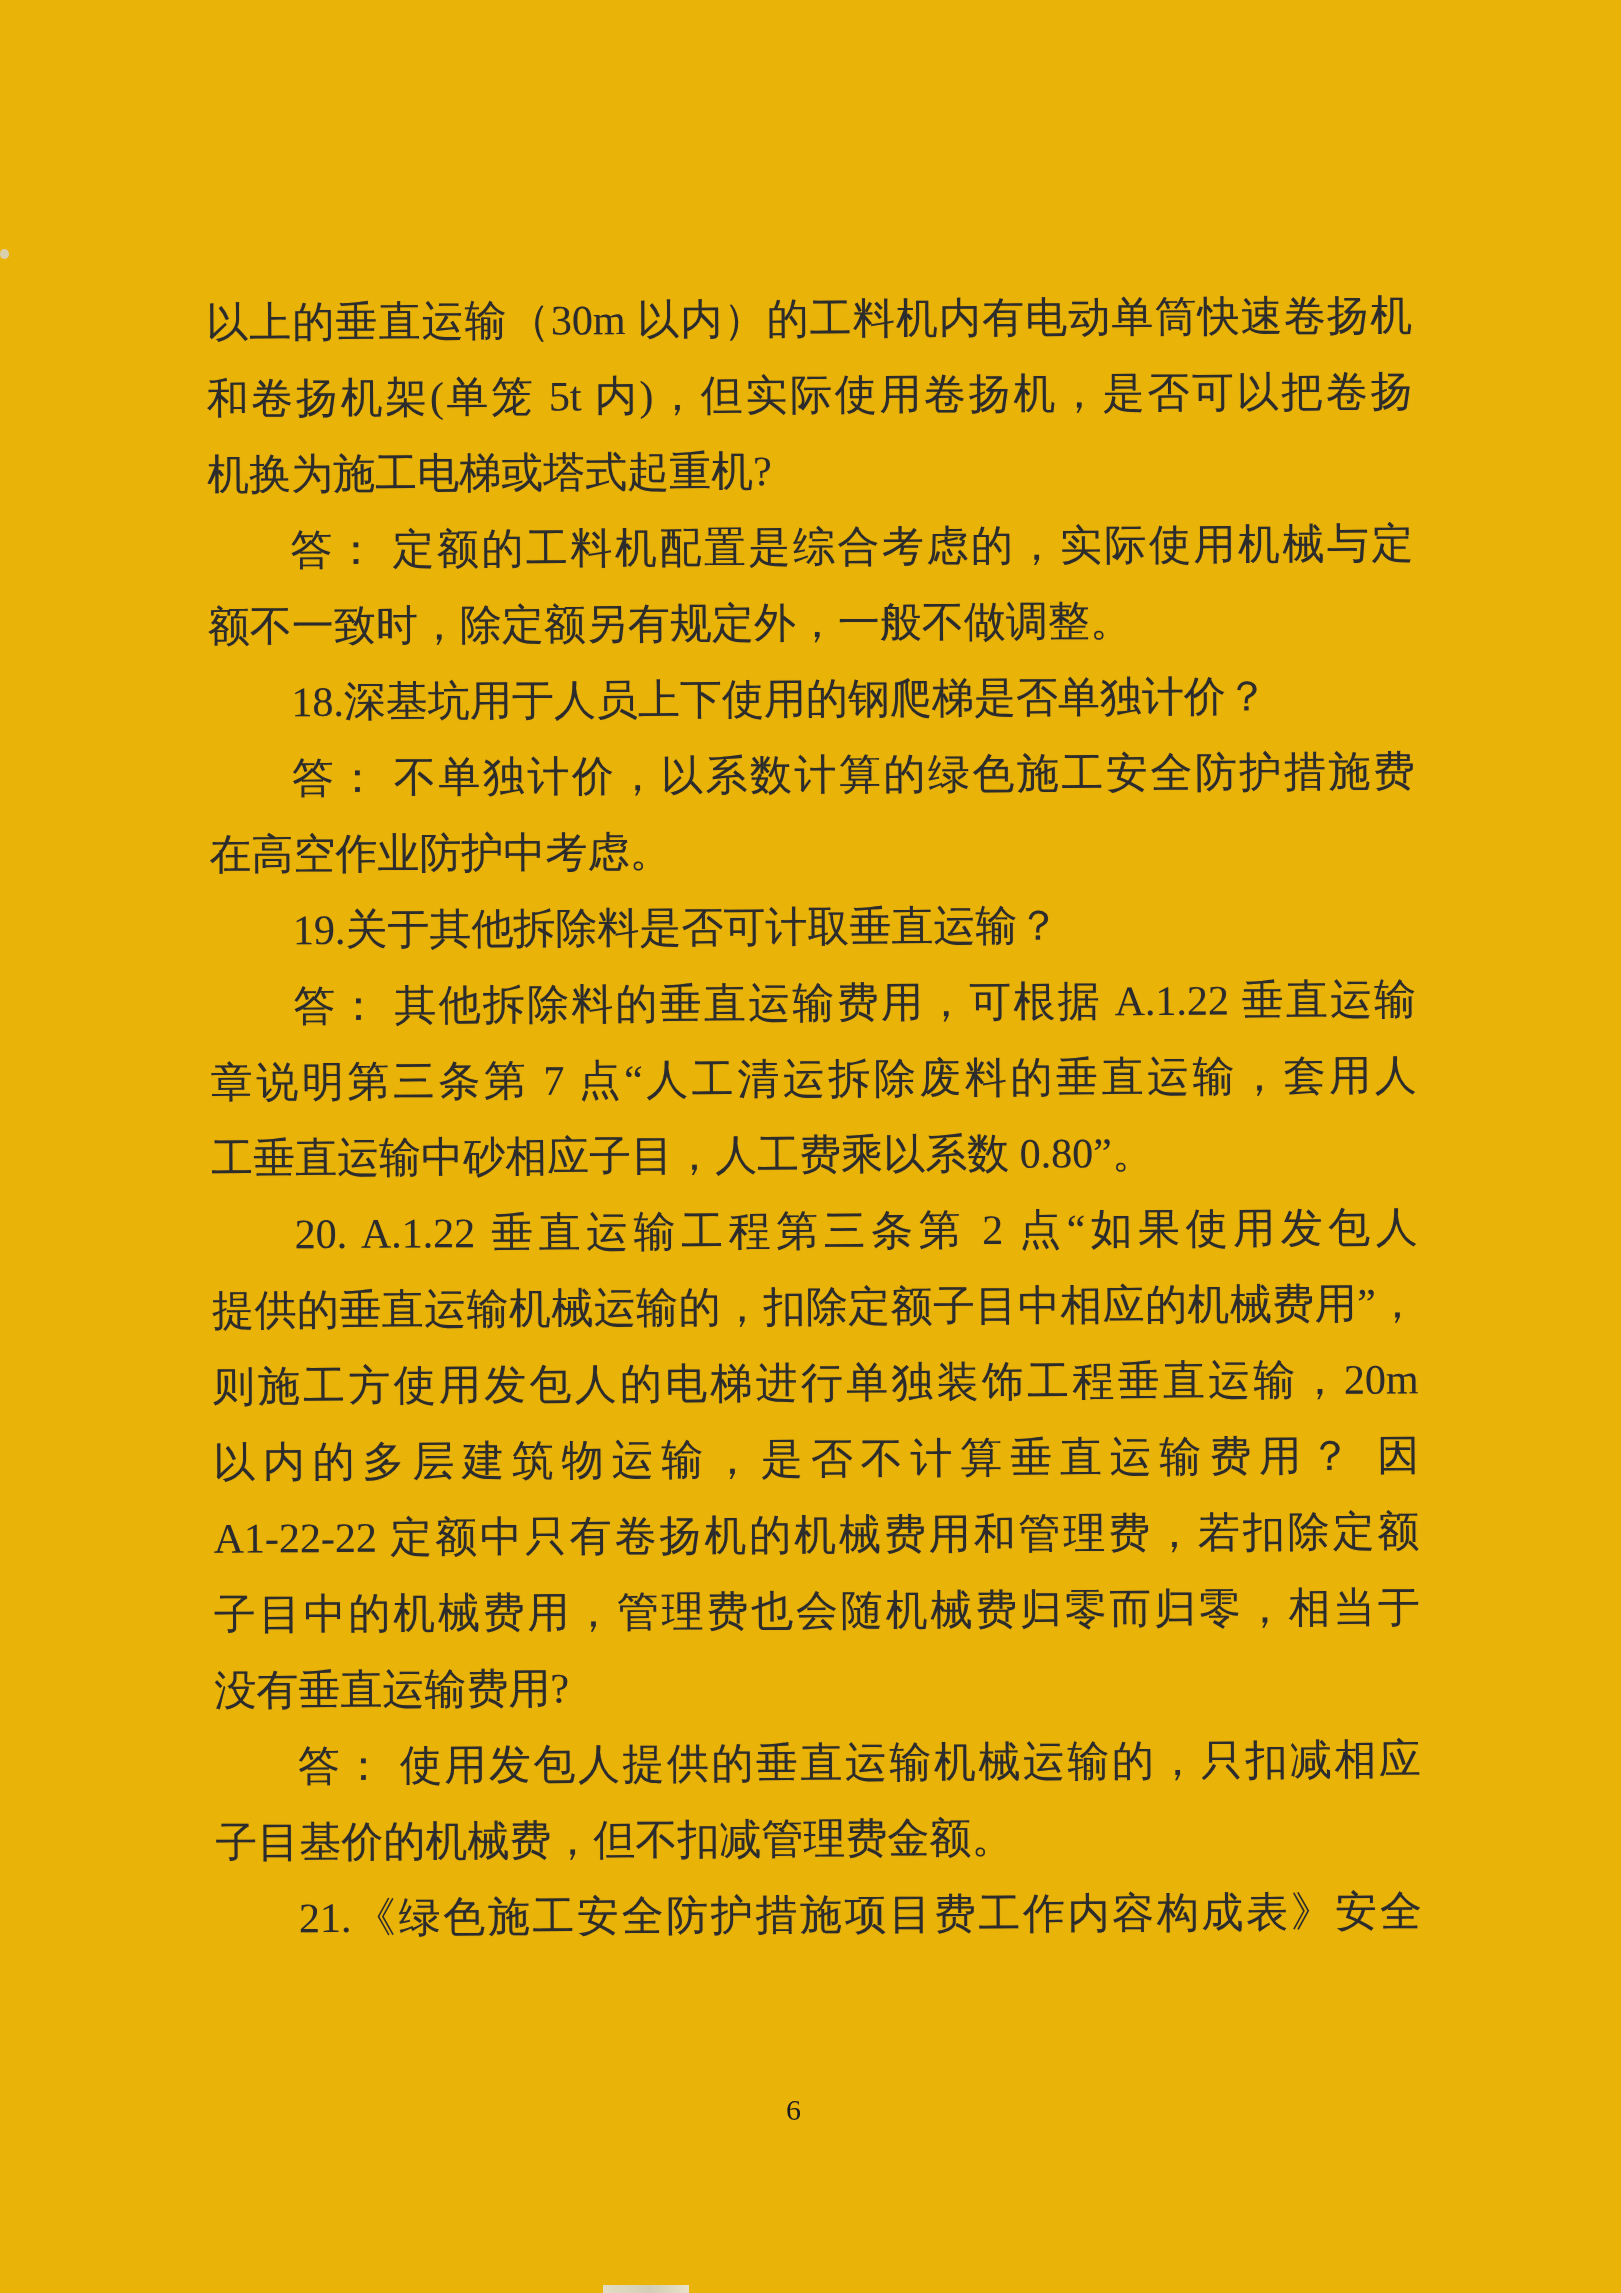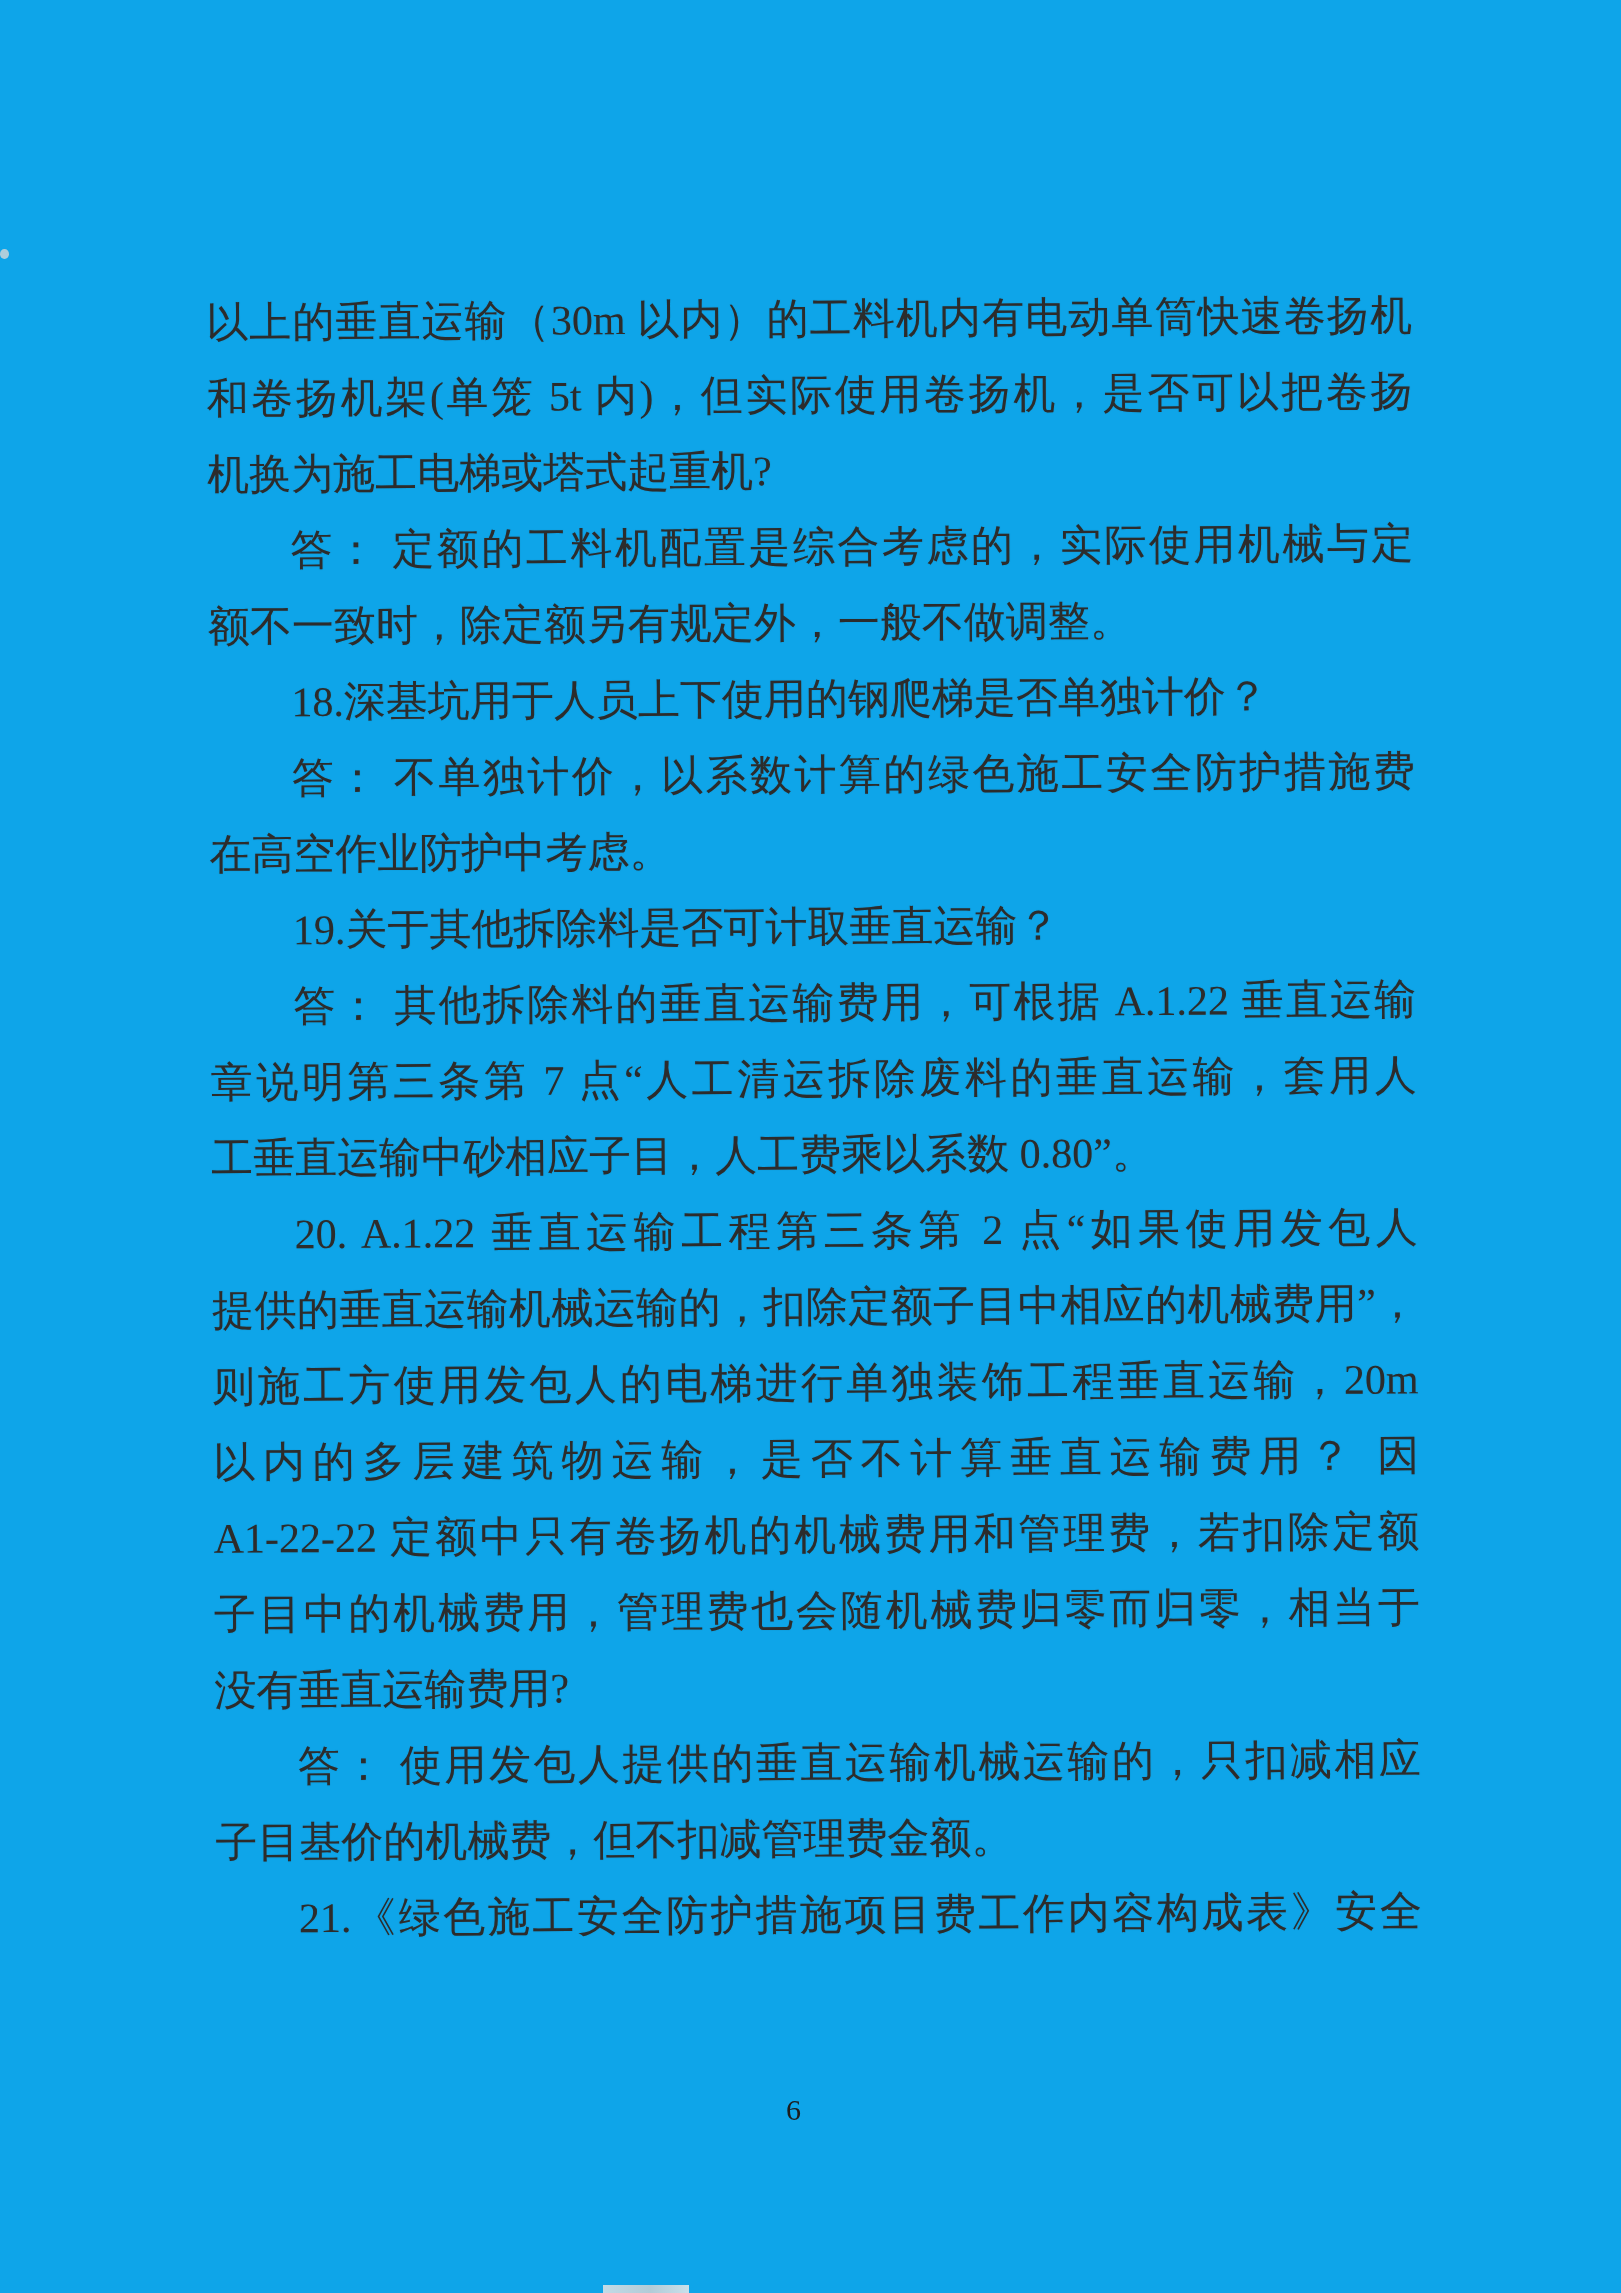--- a/index.html
+++ b/index.html
@@ -1,20 +1,20 @@
 <!DOCTYPE html>
 <html><head>
 <meta charset="utf-8">
 <style>
   html, body { margin: 0; padding: 0; background: #ffffff; }
   .page {
     position: relative;
     width: 1621px;
     height: 2294px;
-    background: #0ea5e9;
+    background: #eab308;
     overflow: hidden;
     font-family: "Liberation Serif", "DejaVu Serif", serif;
   }
   .textblock {
     position: absolute;
     left: 211px;
     top: 281px;
     width: 1206px;
     transform: rotate(-0.35deg);
     transform-origin: 50% 50%;

